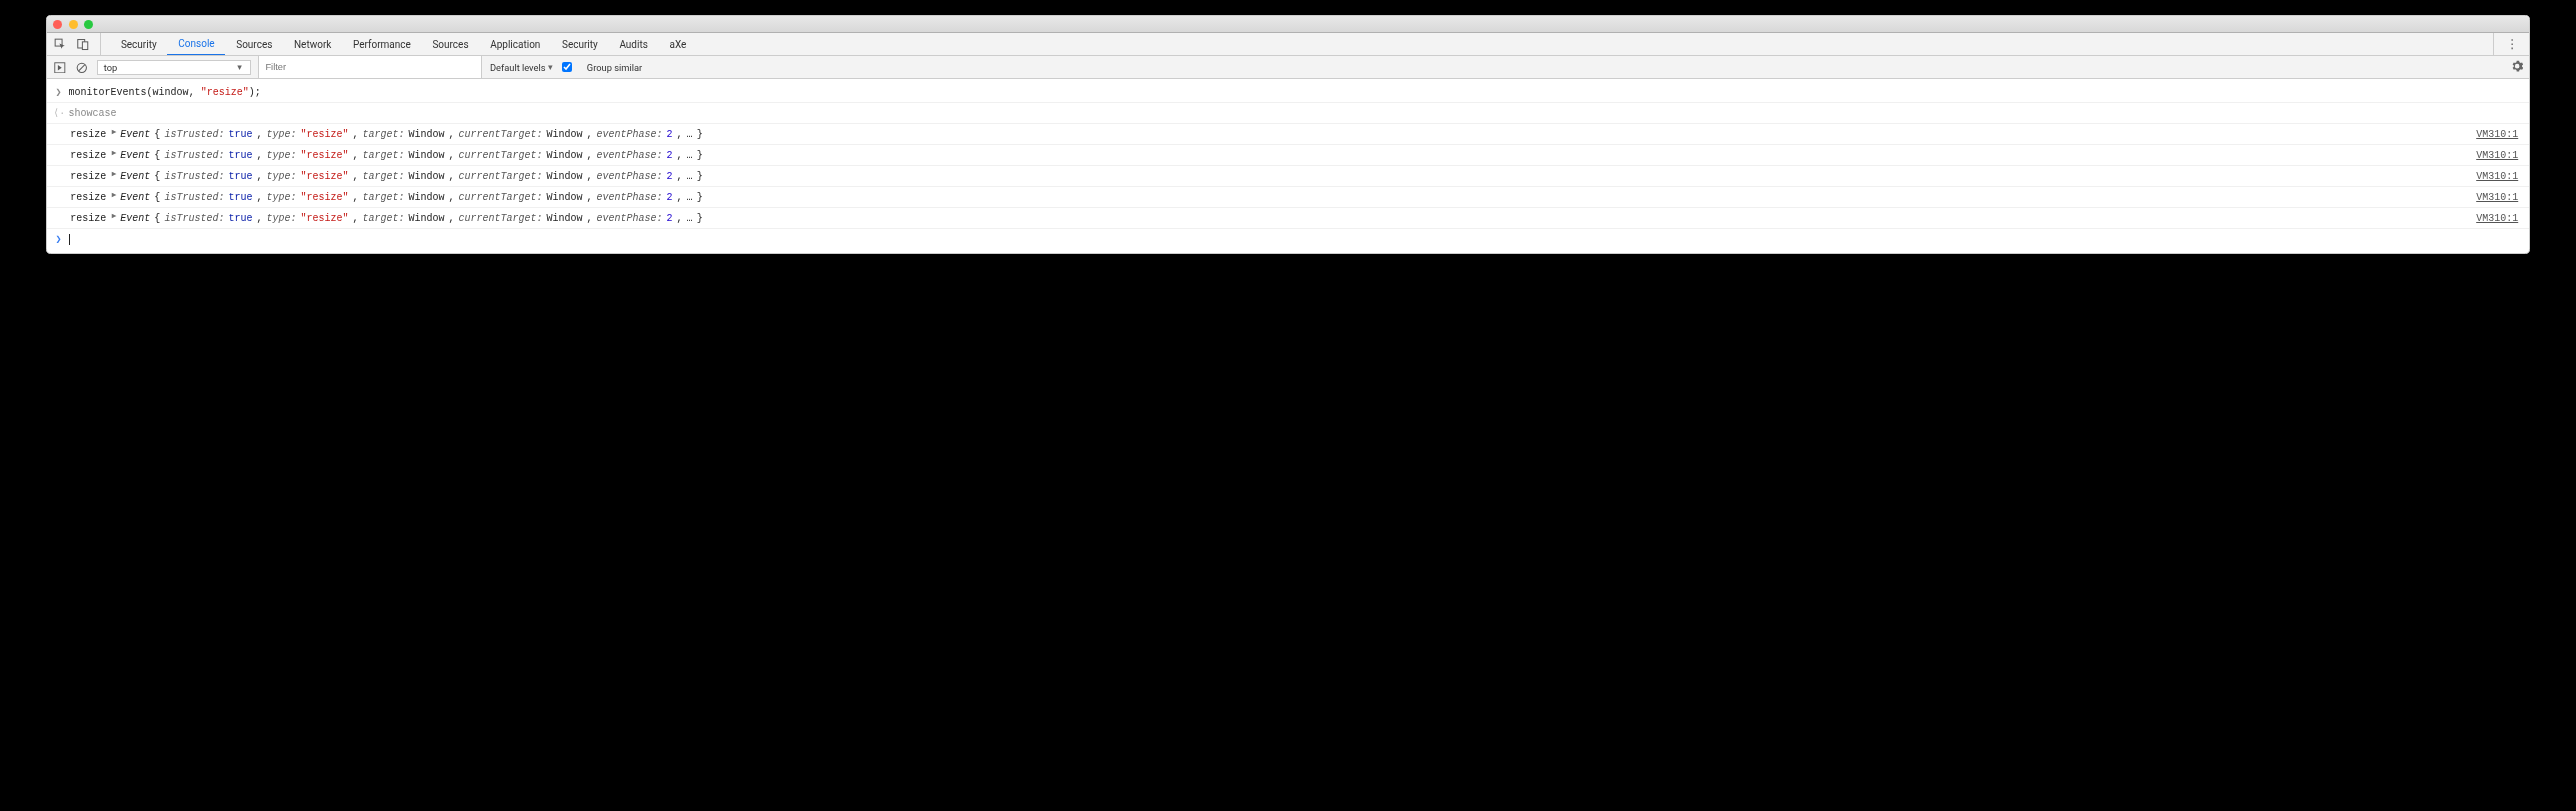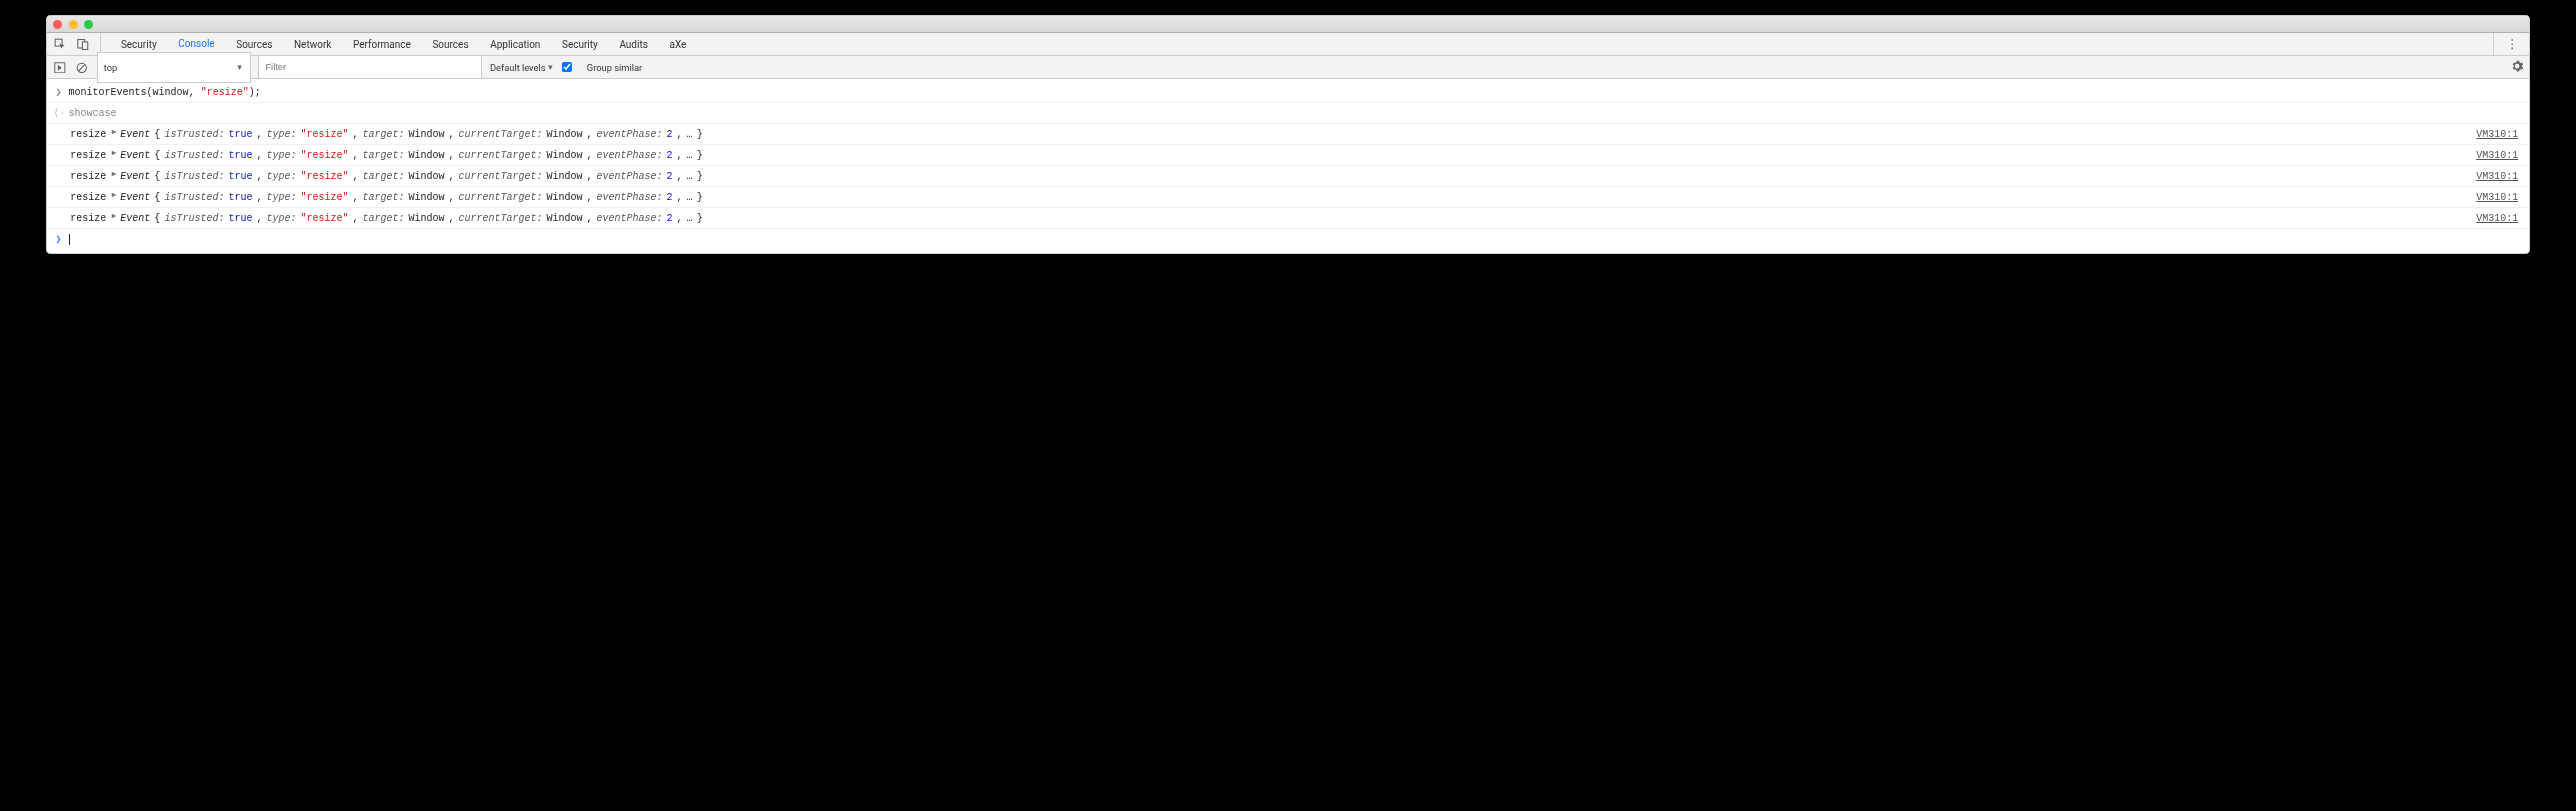--- a/index.html
+++ b/index.html
@@ -127,21 +127,21 @@
       justify-content: center;
     }
     .context-select {
       background: #fff;
       border: 0.8px solid #ccc;
       padding: 1.5px 6.2px;
       min-width: 154px;
       display: flex;
       justify-content: space-between;
       align-items: center;
-      height: 31px;
+      height: 15px;
     }
     .filter-input {
       background: #fff;
       border: 0.8px solid #ccc;
       padding: 1.5px 6.2px;
       height: 24px;
       width: 224px;
       font-size: 9.3px;
       color: #999;
       outline: none;

